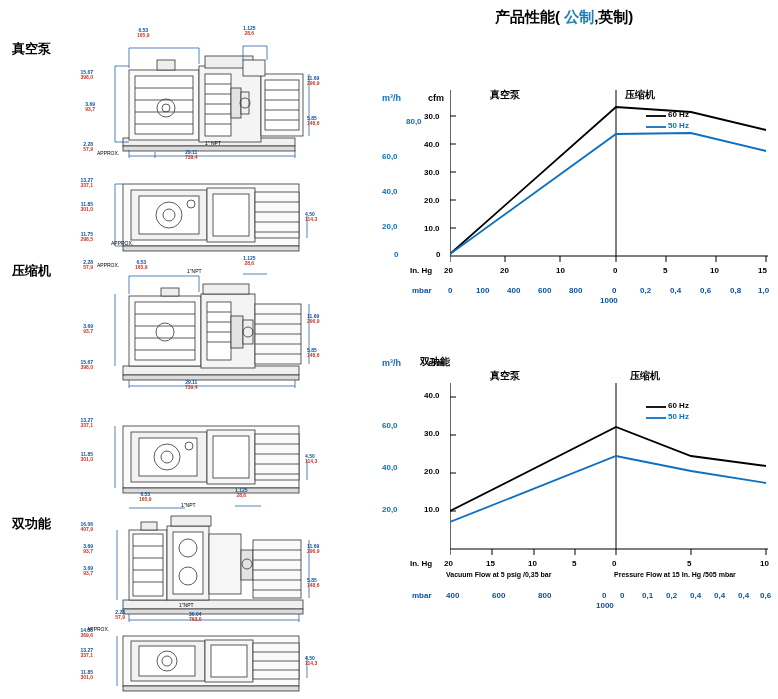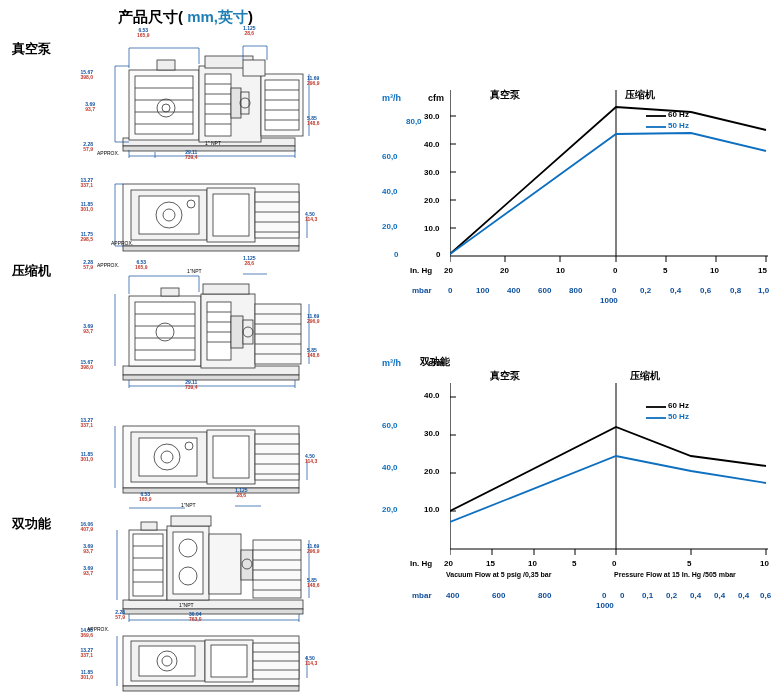--- a/index.html
+++ b/index.html
@@ -26,22 +26,22 @@
   .cblue2{color:#0d4f9e;text-align:center;}
   .clabel{position:absolute;font-size:10px;font-weight:bold;color:#000;white-space:nowrap;}
   .cunit{position:absolute;font-size:9px;font-weight:bold;white-space:nowrap;}
   svg{display:block;}
 </style>
 </head>
 <body>
 
 <div class="root">
 
-  <div class="h-title" style="left:118px;top:8px;">
-    <span>产品尺寸(</span><span class="teal"> mm,英寸</span><span>)</span>
+  <div class="h-title" style="left:495px;top:8px;">
+    <span>产品性能(</span><span class="teal"> 公制</span><span>,英制)</span>
   </div>
 
   <div class="row-label" style="left:12px;top:40px;">真空泵</div>
   <div class="row-label" style="left:12px;top:262px;">压缩机</div>
   <div class="row-label" style="left:12px;top:515px;">双功能</div>
 
   <div class="draw" style="left:95px;top:30px;width:230px;height:130px;">
     <svg width="230" height="130">
       <g stroke="#333" fill="none" stroke-width="0.8">
 

